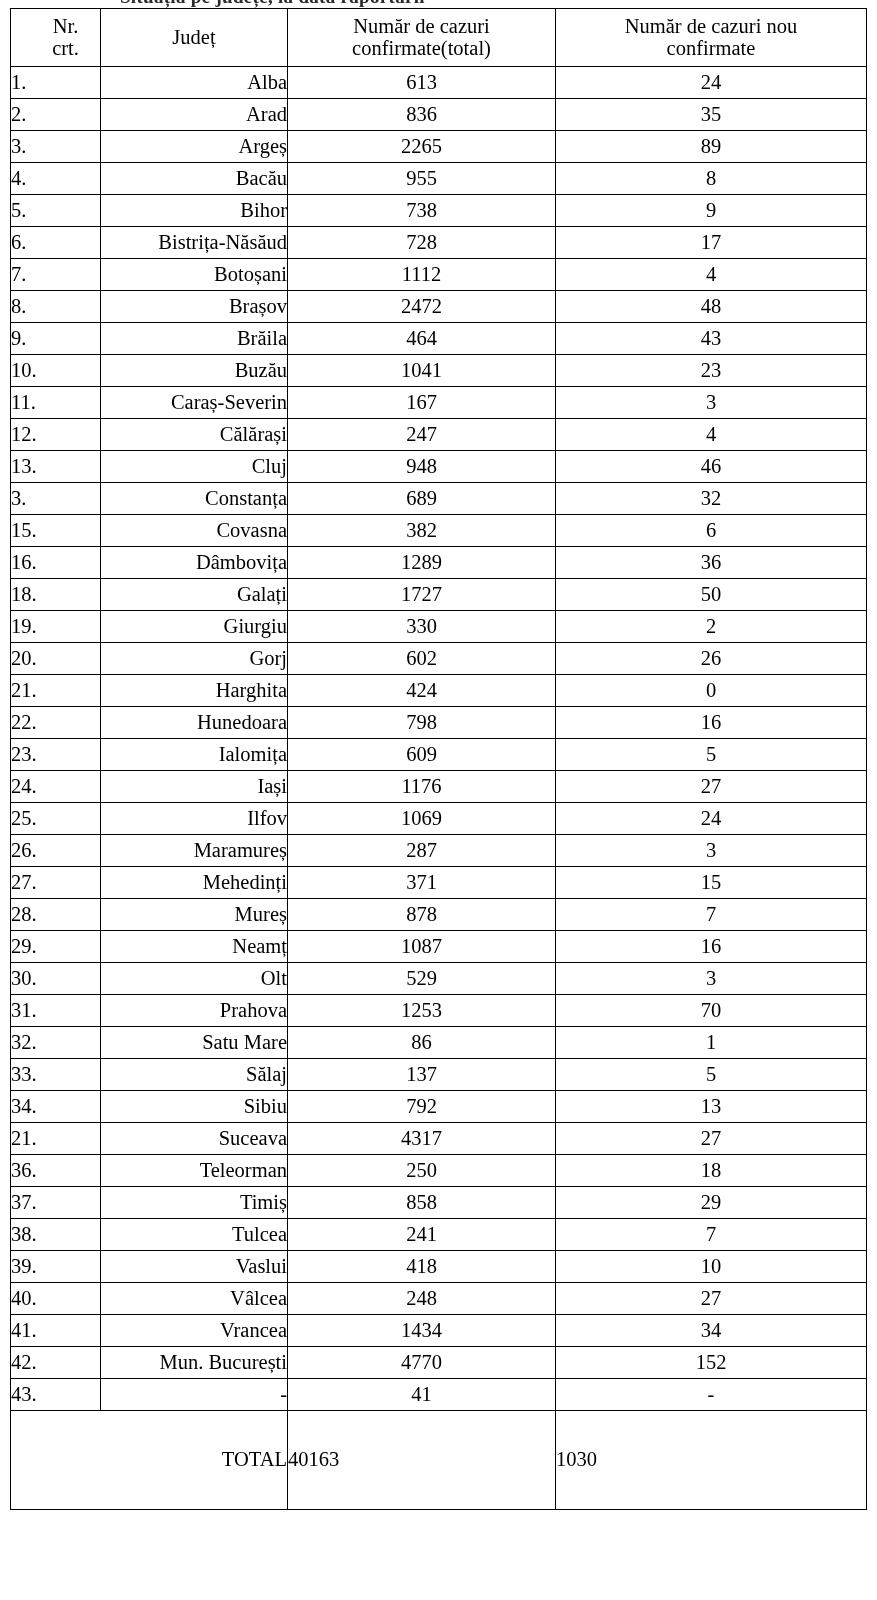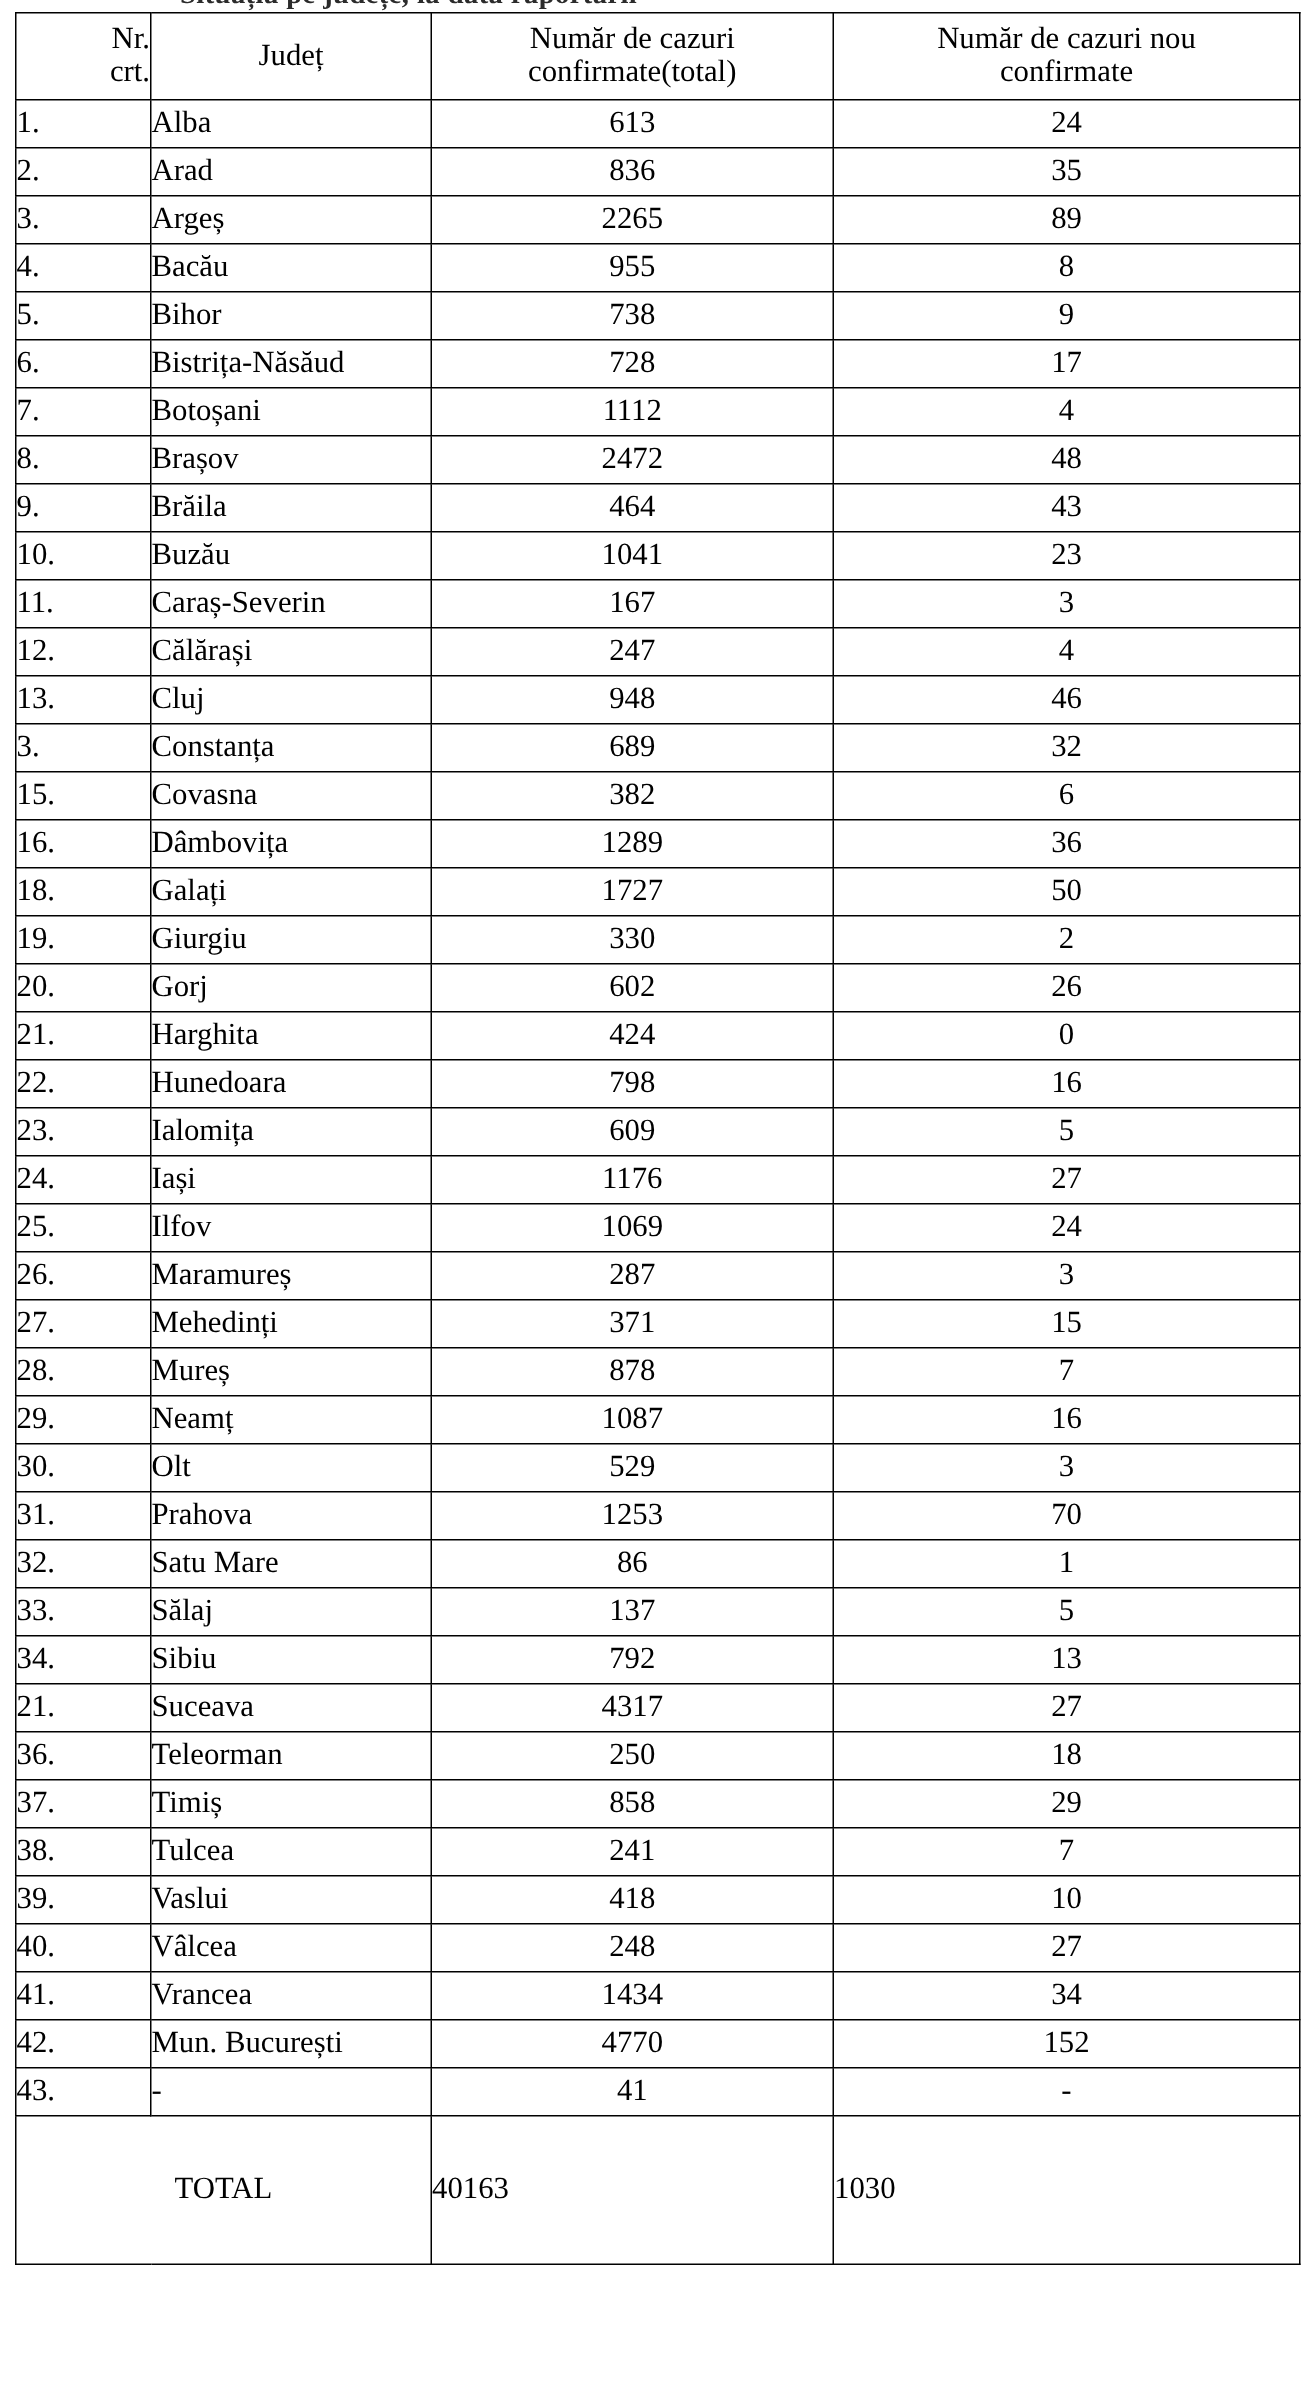--- a/index.html
+++ b/index.html
@@ -67,44 +67,44 @@
 
   
   thead th {
     font-weight: bold;
     height: 57px;
     padding: 2px 4px;
     font-size: 20.5px;
     line-height: 1.22;
   }
   thead th.th-nr {
-    text-align: right;
+    text-align: center;
     padding-left: 20px;
   }
   thead th .hdr-line { display: block; }
 
   
   tbody tr { height: 32px; }
   td.cell-nr {
     text-align: left;
     padding-left: 4px;
   }
   td.cell-judet {
-    text-align: left;
+    text-align: right;
     padding-left: 5px;
   }
   td.cell-num {
     text-align: center;
   }
 
   
   tr.total-row { height: 98px; }
   td.cell-total-label {
     vertical-align: bottom;
-    text-align: center;
+    text-align: right;
     padding-left: 4px;
     padding-bottom: 5px;
     height: 98px;
   }
   td.cell-total-num {
     vertical-align: top;
     text-align: left;
     padding-top: 4px;
     height: 98px;
   }

